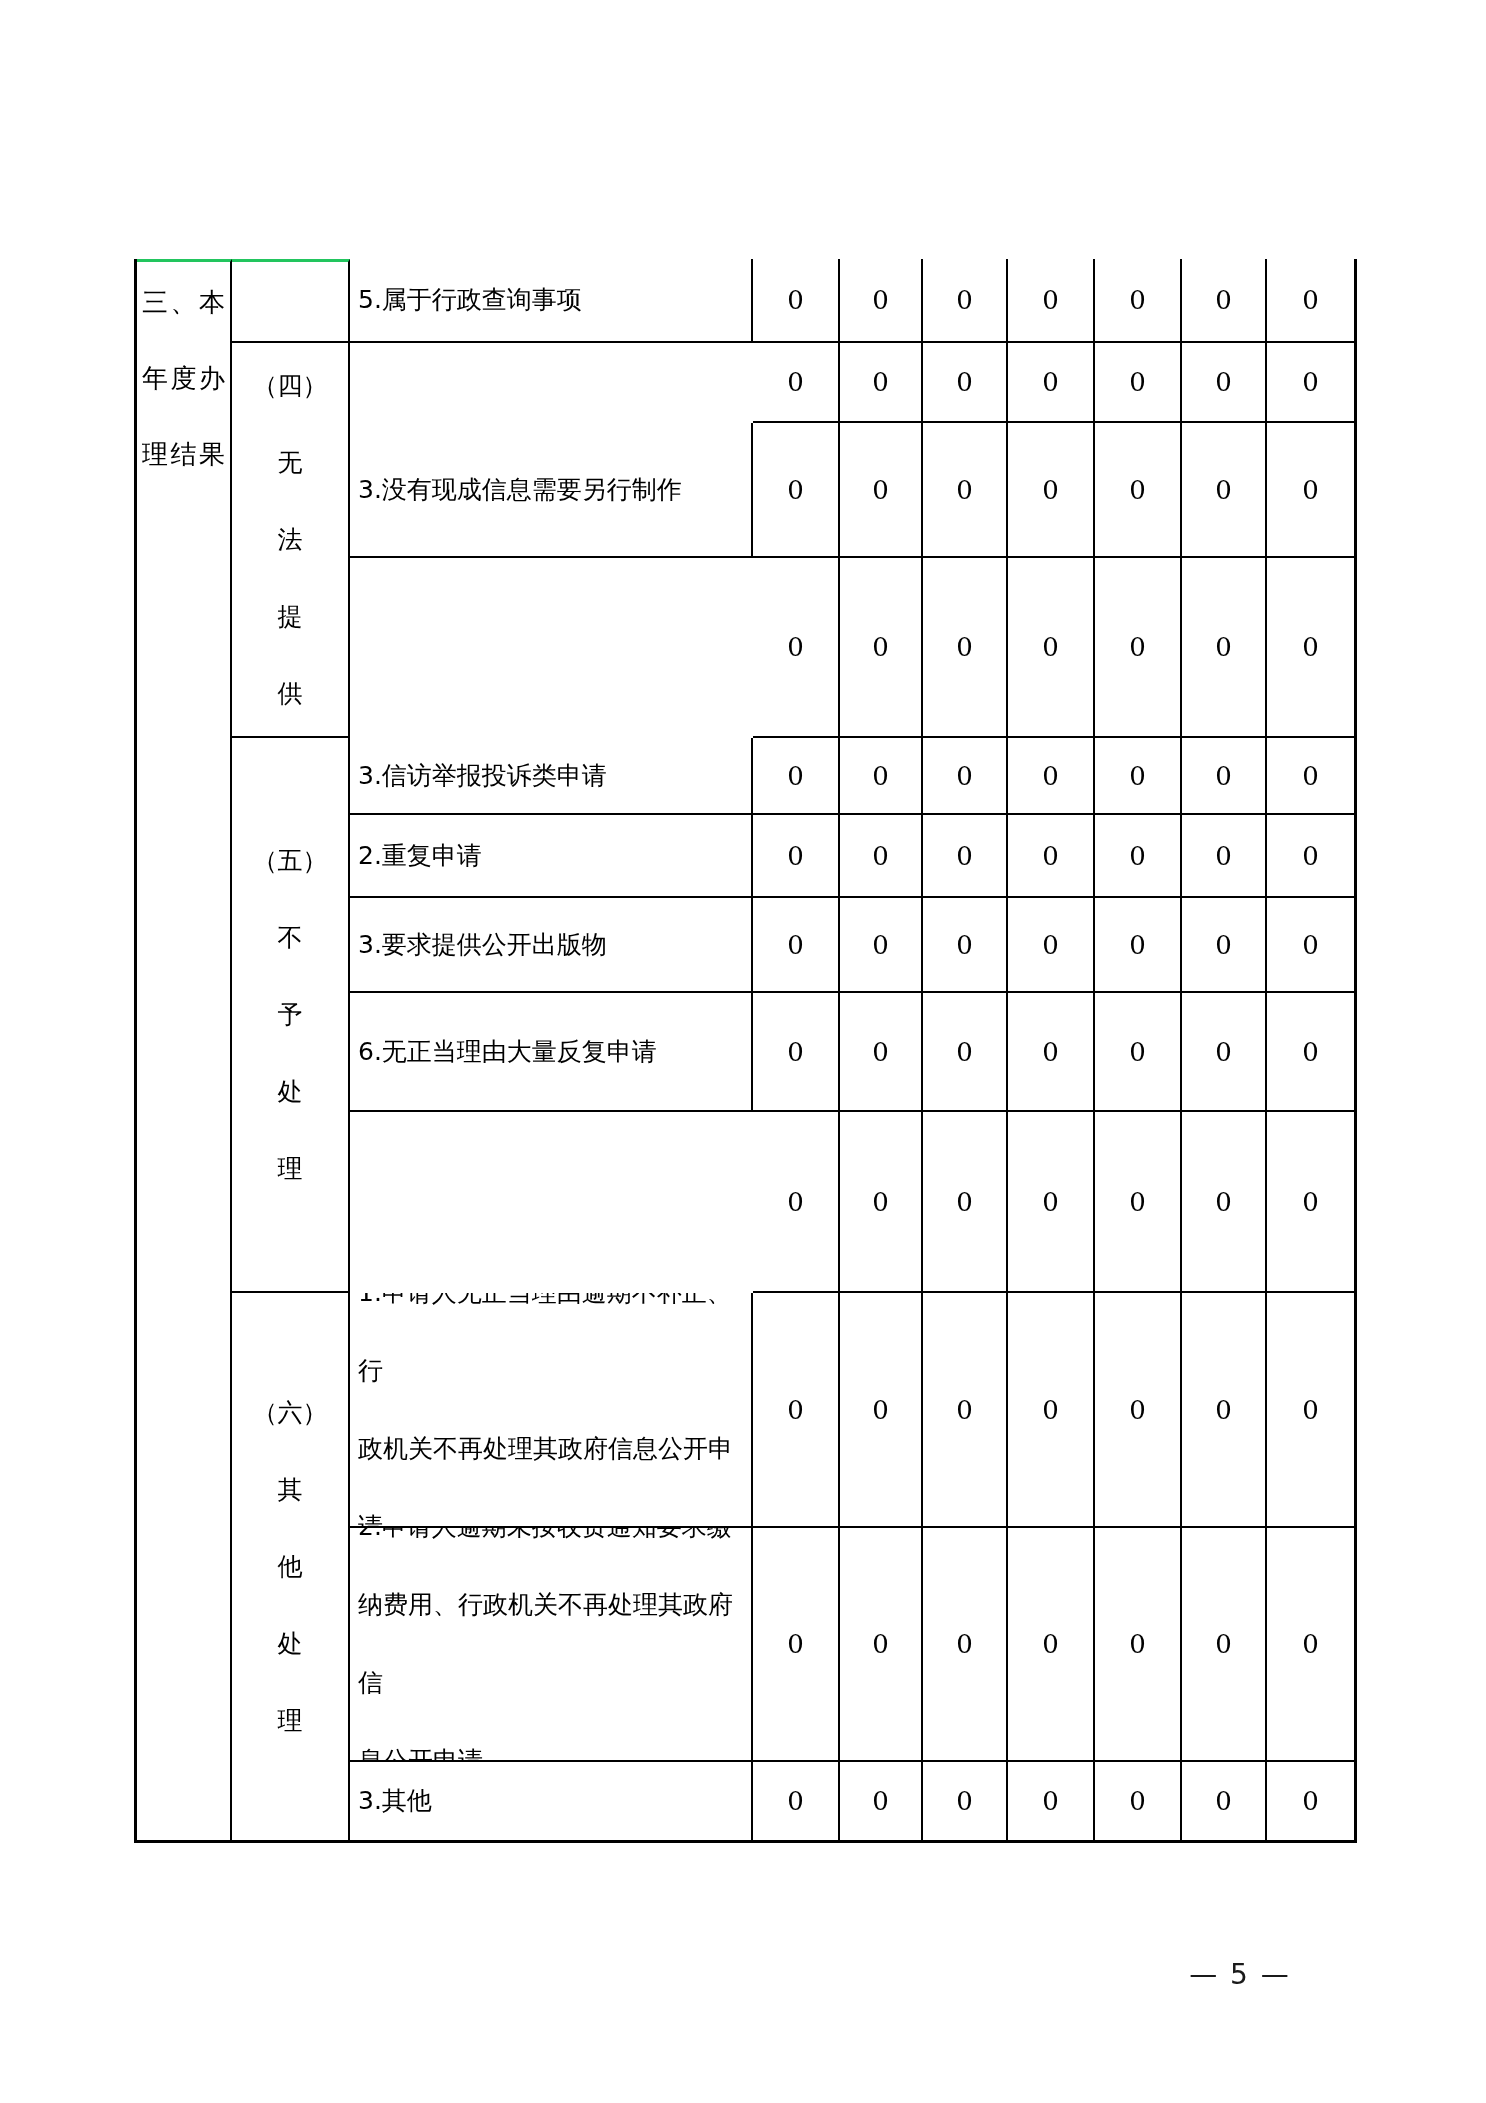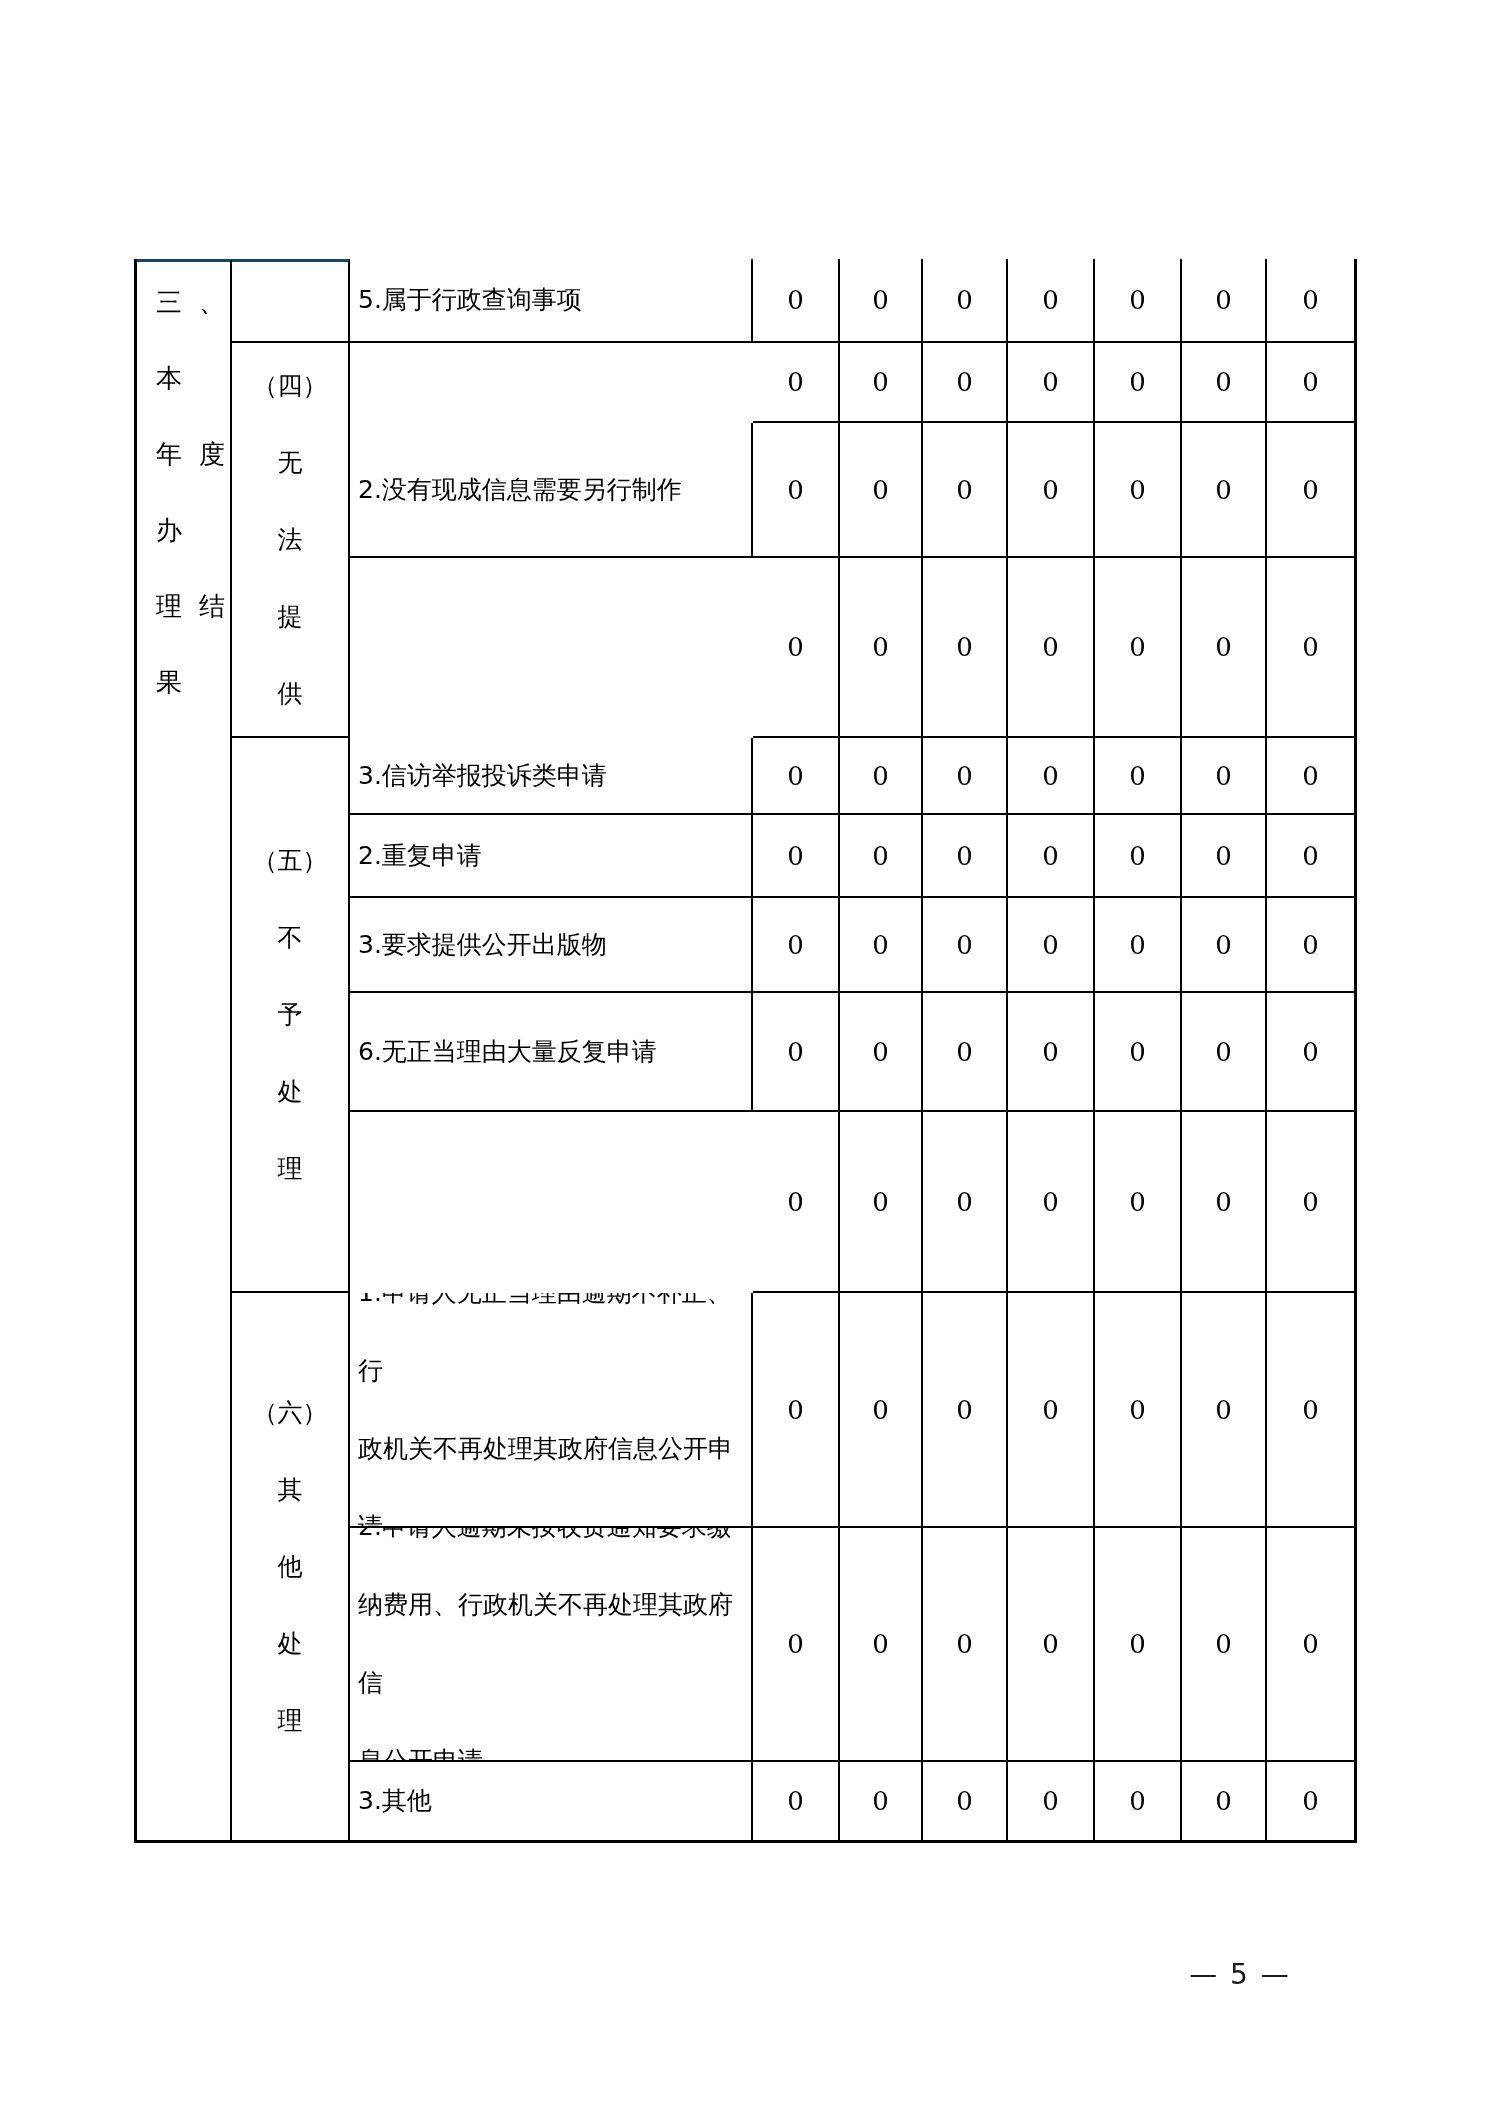--- a/index.html
+++ b/index.html
@@ -26,21 +26,21 @@
     grid-template-rows:84px 80px 135px 180px 77px 83px 95px 119px 181px 235px 234px 78px;
   }
   .cell{
     box-sizing:border-box;
     border-right:2px solid #000000;
     border-bottom:2px solid #000000;
     overflow:hidden;
   }
   .cell.lc{border-right:none;}
   .cell.lr{border-bottom:none;}
-  .cell.top3{border-top:3px solid #0c4a6e;padding-left:14px;}
+  .cell.top3{border-top:3px solid #22c55e;}
   .section-cell{
     padding-top:2px;
     font-size:26px;
     line-height:76px;
   }
   .jline{
     text-align:justify;
     text-align-last:justify;
     padding:0 5px;
   }
@@ -124,21 +124,21 @@
     <div class="cell val lc" style="grid-area:1/10">0</div>
 
     <div class="cell val" style="grid-area:2/4">0</div>
     <div class="cell val" style="grid-area:2/5">0</div>
     <div class="cell val" style="grid-area:2/6">0</div>
     <div class="cell val" style="grid-area:2/7">0</div>
     <div class="cell val" style="grid-area:2/8">0</div>
     <div class="cell val" style="grid-area:2/9">0</div>
     <div class="cell val lc" style="grid-area:2/10">0</div>
 
-    <div class="cell lbl" style="grid-area:3/3">2.没有现成信息需要另行制作</div>
+    <div class="cell lbl" style="grid-area:3/3">3.没有现成信息需要另行制作</div>
     <div class="cell val" style="grid-area:3/4">0</div>
     <div class="cell val" style="grid-area:3/5">0</div>
     <div class="cell val" style="grid-area:3/6">0</div>
     <div class="cell val" style="grid-area:3/7">0</div>
     <div class="cell val" style="grid-area:3/8">0</div>
     <div class="cell val" style="grid-area:3/9">0</div>
     <div class="cell val lc" style="grid-area:3/10">0</div>
 
     <div class="cell val" style="grid-area:4/4">0</div>
     <div class="cell val" style="grid-area:4/5">0</div>

